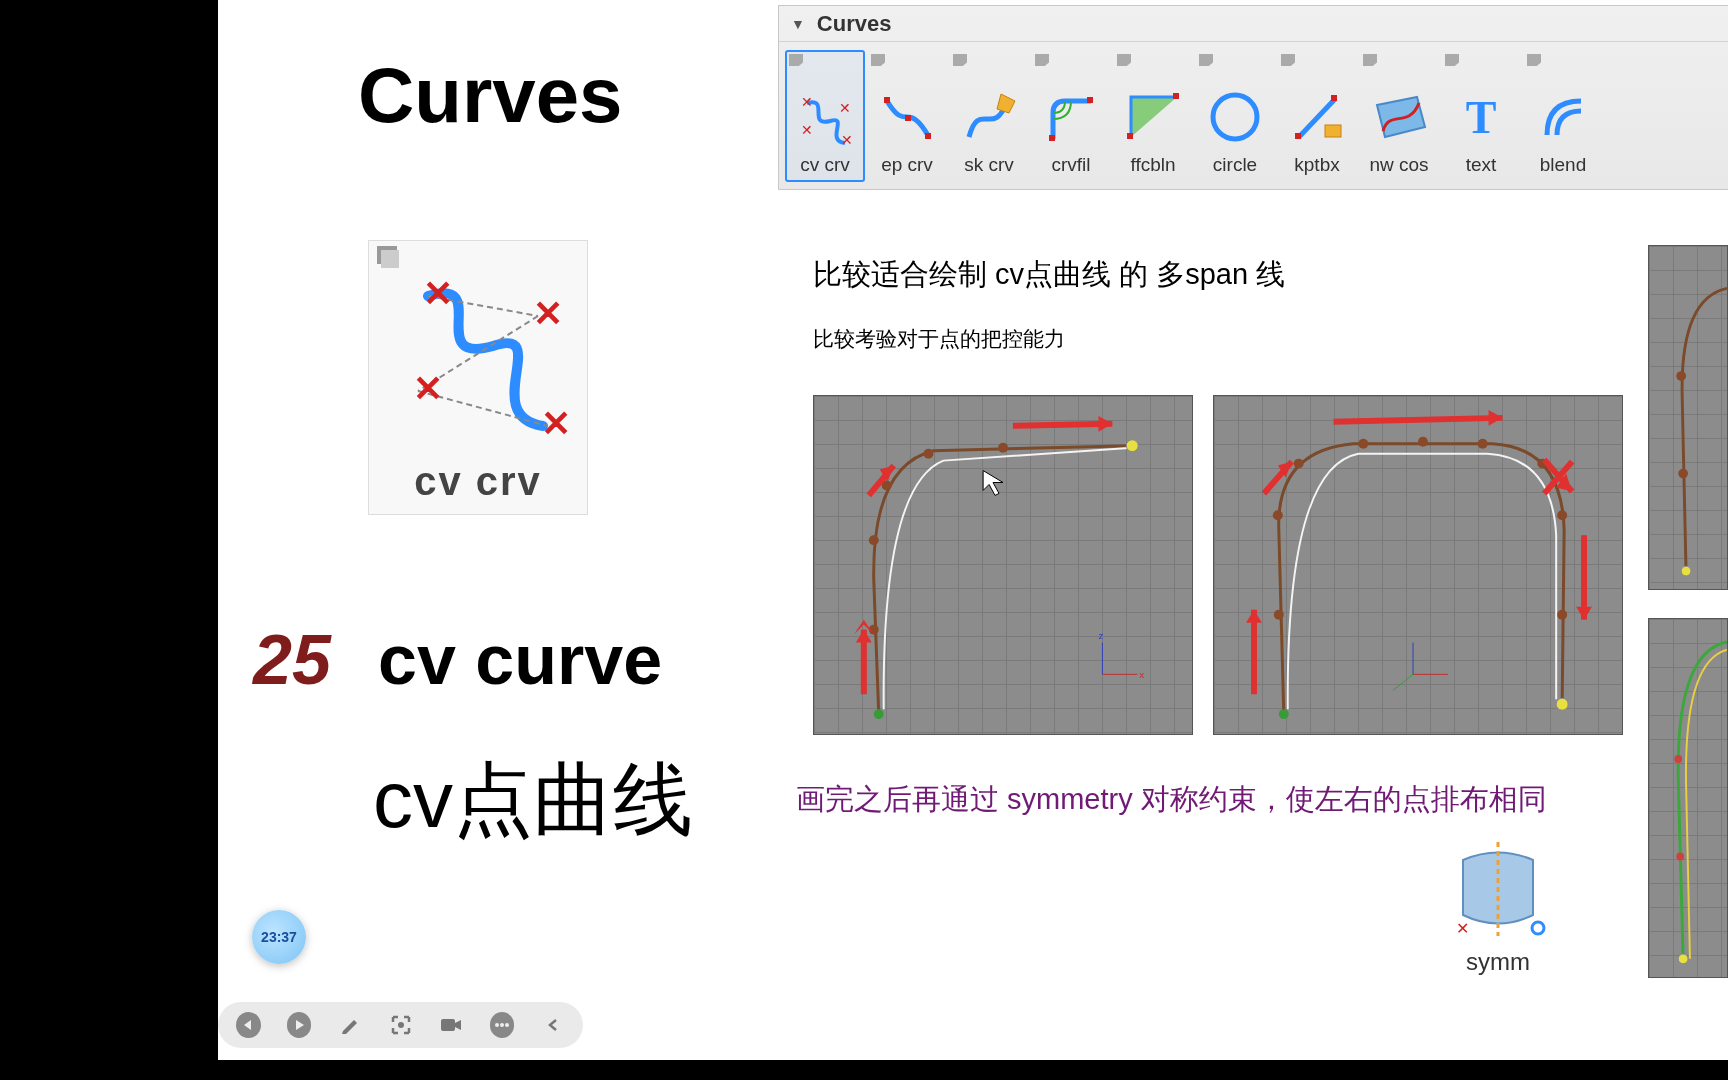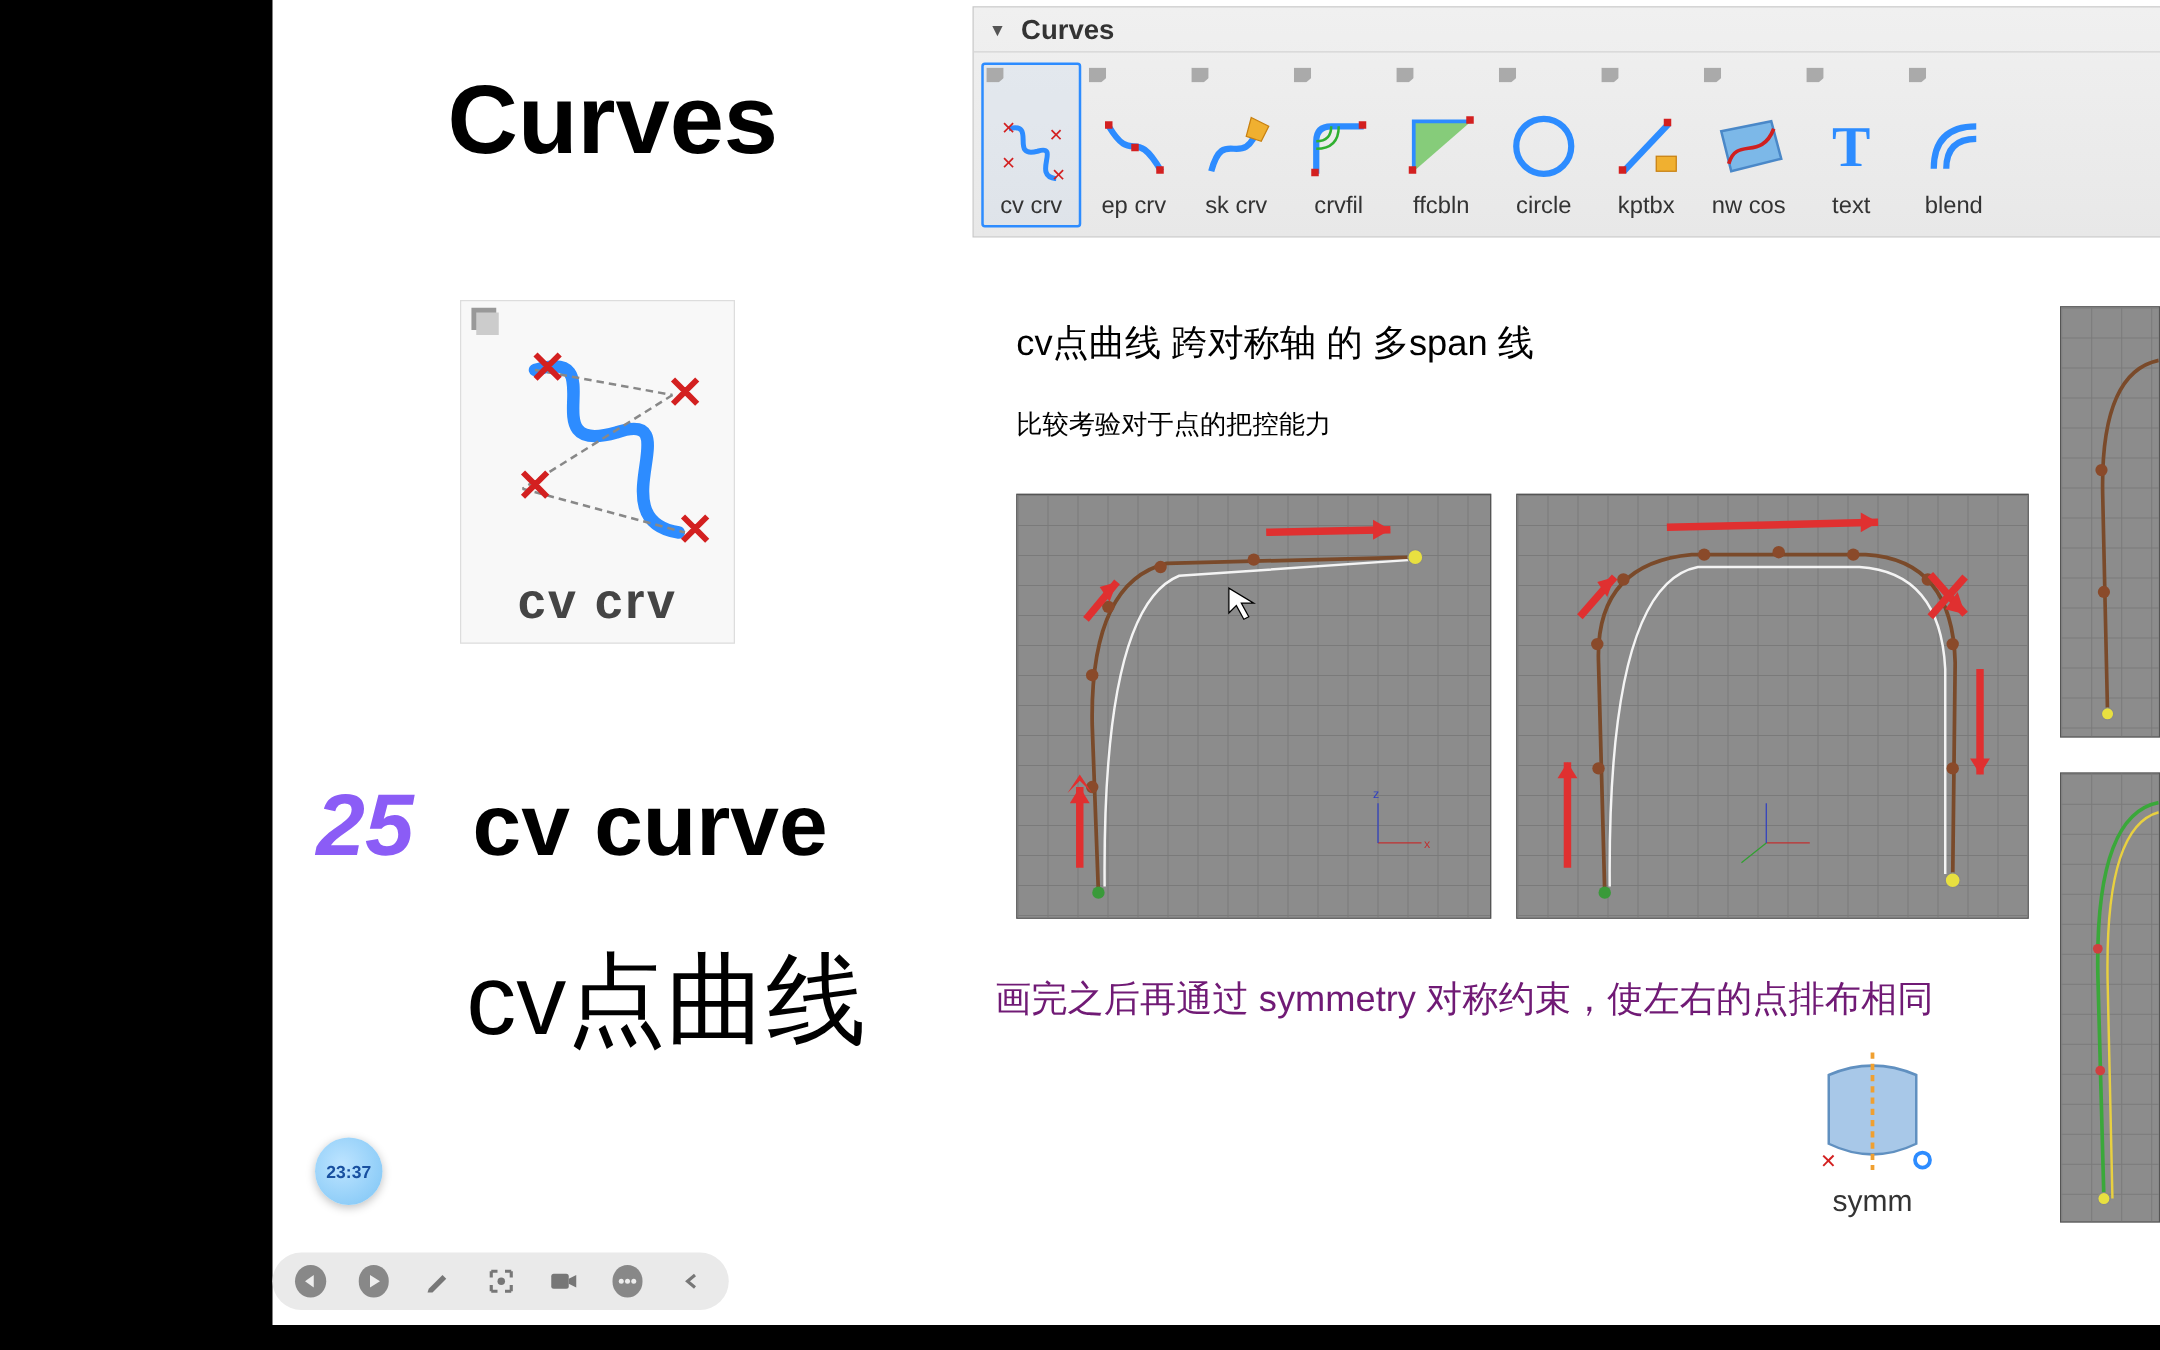--- a/index.html
+++ b/index.html
@@ -65,21 +65,21 @@
       font-weight: bold;
       color: #444;
       letter-spacing: 2px;
     }
     .topic-number {
       position: absolute;
       left: 35px;
       top: 620px;
       font-size: 70px;
       font-weight: bold;
-      color: #8b5cf6;
+      color: #7f1d1d;
       font-style: italic;
     }
     .topic-name {
       position: absolute;
       left: 160px;
       top: 620px;
       font-size: 70px;
       font-weight: bold;
       color: #000;
     }
@@ -439,21 +439,21 @@
           <svg width="60" height="56">
               <path d="M 48 12 Q 14 12 14 46" stroke="#2d8cff" stroke-width="5" fill="none"></path>
               <path d="M 48 22 Q 24 22 24 46" stroke="#2d8cff" stroke-width="5" fill="none"></path>
             </svg>
         </div>
         <div class="tool-label">blend</div>
       </div>
     </div>
   </div>
 
-  <div class="desc1">cv点曲线 跨对称轴 的 多span 线</div>
+  <div class="desc1">比较适合绘制 cv点曲线 的 多span 线</div>
   <div class="desc2">比较考验对于点的把控能力</div>
   <div class="desc3">画完之后再通过 symmetry 对称约束，使左右的点排布相同</div>
 
   <div class="curve-img curve-img-1">
     <div class="grid-bg">
       <svg width="100%" height="100%" viewBox="0 0 380 340">
         <path d="M 65 320 L 60 185 Q 58 70 120 55 L 320 50" stroke="#7a4a2a" stroke-width="3" fill="none"></path>
         <path d="M 70 315 Q 68 90 130 65 L 320 52" stroke="#fff" stroke-width="2" fill="none" opacity="0.9"></path>
         <circle cx="65" cy="320" r="5" fill="#3a9a3a"></circle>
         <circle cx="60" cy="235" r="5" fill="#8a4a2a"></circle>

